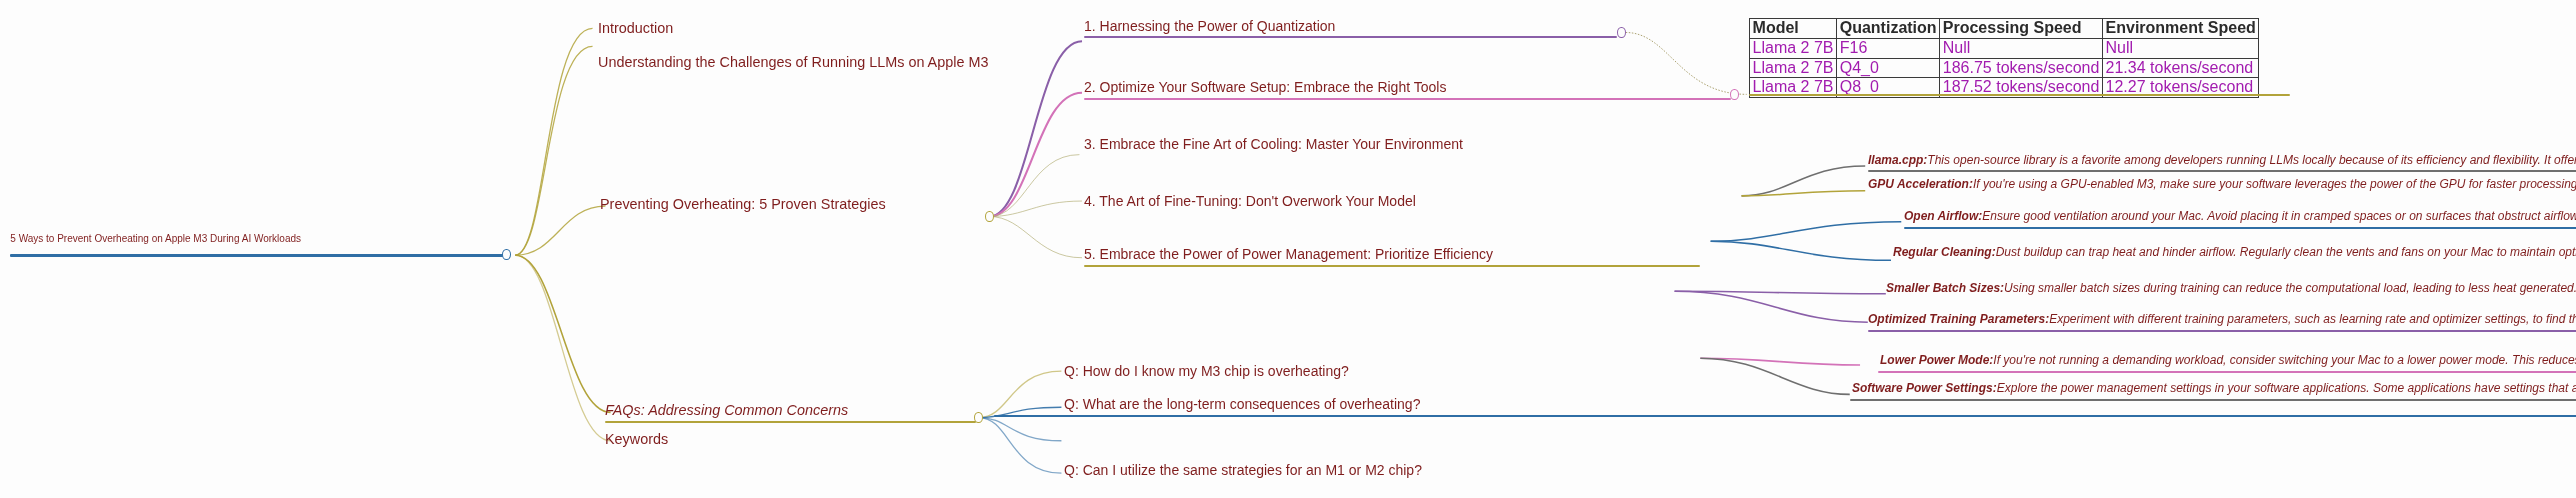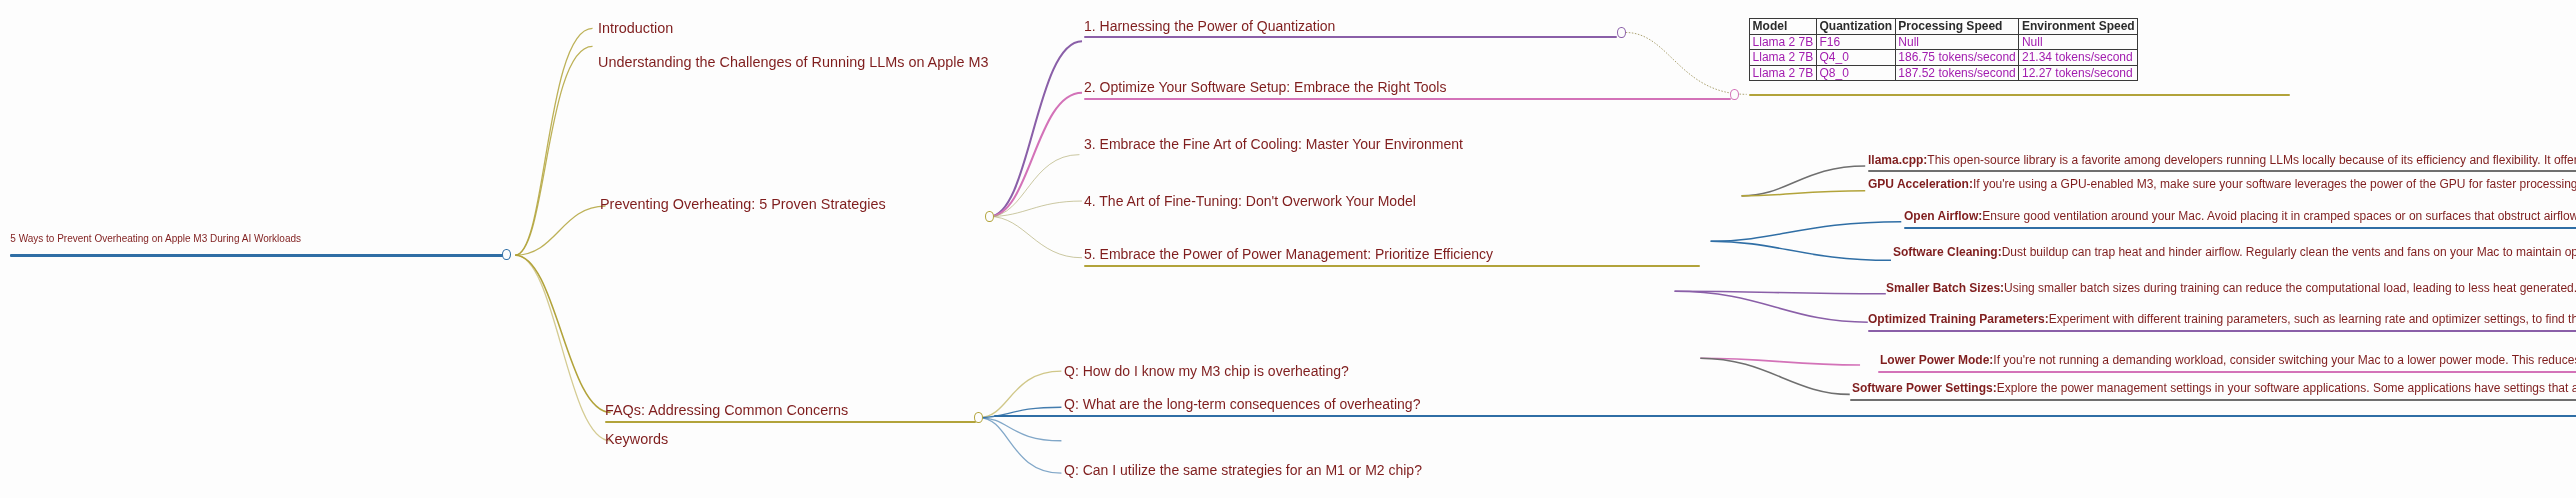--- a/index.html
+++ b/index.html
@@ -5,28 +5,28 @@
   html,body{margin:0;padding:0;background:#fdfdfd;}
   body{width:3784px;height:499px;position:relative;overflow:hidden;
        font-family:"Liberation Sans","DejaVu Sans",sans-serif;color:#2b2b2b;}
   #canvas{position:absolute;inset:0;width:3784px;height:499px;}
   svg.links{position:absolute;left:0;top:0;width:3784px;height:499px;pointer-events:none;}
   .node{position:absolute;white-space:nowrap;line-height:1;}
   .node .txt{display:inline-block;font-size:13.4px;color:#7f1d1d;letter-spacing:0px;}
   .root .txt{font-size:10px;}
   .lvl1 .txt{font-size:14.4px;}
   .lvl2 .txt{font-size:14px;}
-  .leaf .txt{font-size:12px;}
+  .leaf .txt{font-size:12px;font-style:italic;}
   .lead{font-weight:bold;}
   .underline{position:absolute;height:2.1px;border-radius:1px;}
   .conn-dot{position:absolute;width:8.8px;height:11.3px;border-radius:50%;
             background:#fdfdfd;box-sizing:border-box;}
   table.perf{position:absolute;border-collapse:collapse;background:#fdfdfd;}
   table.perf th,table.perf td{border:1px solid #3a3a3a;padding:1px 2.6px;
-        font-size:12px;text-align:left;line-height:1.05;white-space:nowrap;}
+        font-size:16px;text-align:left;line-height:1.05;white-space:nowrap;}
   table.perf th{font-weight:bold;}
   table.perf td{font-weight:normal;color:#a21caf;}
 </style>
 </head>
 <body>
 
 <div id="canvas">
 
   <svg class="links" viewBox="0 0 7344 968" preserveAspectRatio="none">
 
@@ -74,21 +74,21 @@
 
   <div class="node lvl1" style="left:598px;top:55px;">
     <span class="txt">Understanding the Challenges of Running LLMs on Apple M3</span>
   </div>
 
   <div class="node lvl1" style="left:600px;top:197px;">
     <span class="txt">Preventing Overheating: 5 Proven Strategies</span>
   </div>
   <div class="conn-dot" style="left:985px;top:211px;border:1px solid #b2a33a;"></div>
 
-  <div class="node lvl1" style="left:605px;top:403px;">
+  <div class="node lvl1" style="left:605px;top:403px;font-style:italic;">
     <span class="txt">FAQs: Addressing Common Concerns</span>
   </div>
   <div class="underline" style="left:605px;top:421px;width:371px;background:#b2a33a;height:1.5px;"></div>
   <div class="conn-dot" style="left:974px;top:412px;border:1px solid #b2a33a;"></div>
 
   <div class="node lvl1" style="left:605px;top:432px;">
     <span class="txt">Keywords</span>
   </div>
 
   <div class="node lvl2" style="left:1084px;top:18.5px;">
@@ -167,21 +167,21 @@
   <div class="node leaf" style="left:1868px;top:178px;">
     <span class="txt lead">GPU Acceleration:</span><span class="txt"> If you're using a GPU-enabled M3, make sure your software leverages the power of the GPU for faster processing. Many LLM frameworks, like PyTorch and TensorFlow, have GPU support built in.</span>
   </div>
 
   <div class="node leaf" style="left:1904px;top:210px;">
     <span class="txt lead">Open Airflow:</span><span class="txt"> Ensure good ventilation around your Mac. Avoid placing it in cramped spaces or on surfaces that obstruct airflow. Adding a cooling pad can also help.</span>
   </div>
   <div class="underline" style="left:1904px;top:227px;width:1278px;background:#2f6ea5;height:1.5px;"></div>
 
   <div class="node leaf" style="left:1893px;top:246px;">
-    <span class="txt lead">Software Cleaning:</span><span class="txt"> Dust buildup can trap heat and hinder airflow. Regularly clean the vents and fans on your Mac to maintain optimal cooling.</span>
+    <span class="txt lead">Regular Cleaning:</span><span class="txt"> Dust buildup can trap heat and hinder airflow. Regularly clean the vents and fans on your Mac to maintain optimal cooling.</span>
   </div>
 
   <div class="node leaf" style="left:1886px;top:282px;">
     <span class="txt lead">Smaller Batch Sizes:</span><span class="txt"> Using smaller batch sizes during training can reduce the computational load, leading to less heat generated.</span>
   </div>
 
   <div class="node leaf" style="left:1868px;top:313px;">
     <span class="txt lead">Optimized Training Parameters:</span><span class="txt"> Experiment with different training parameters, such as learning rate and optimizer settings, to find the best combination for your model and hardware.</span>
   </div>
   <div class="underline" style="left:1868px;top:330px;width:1401px;background:#8a5fa8;height:1.5px;"></div>

